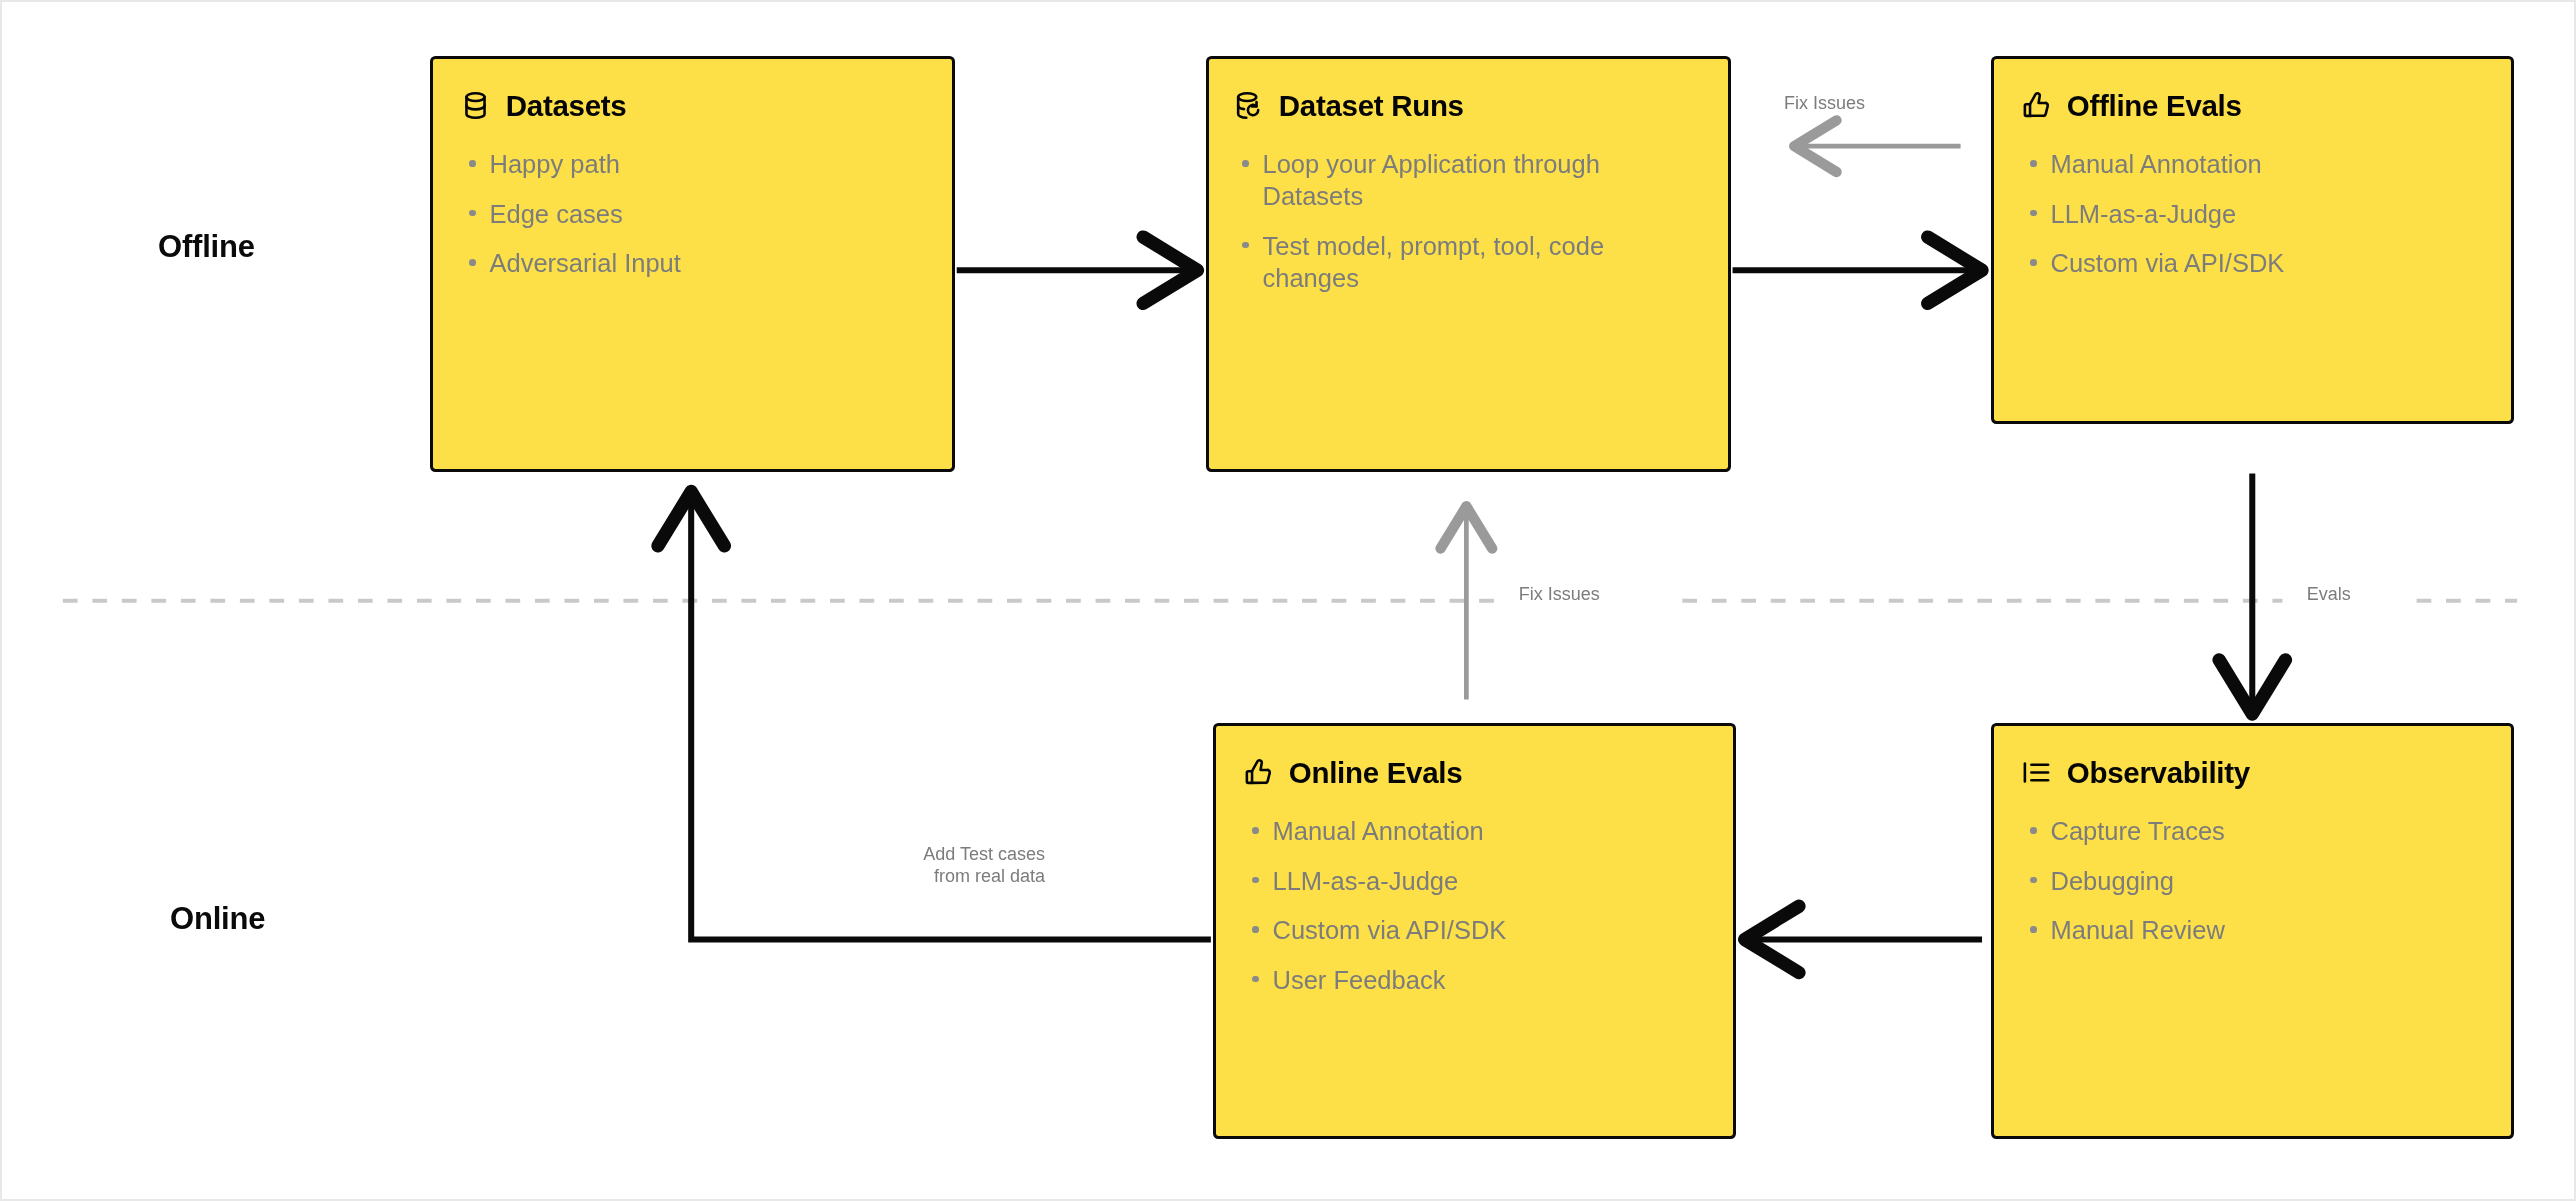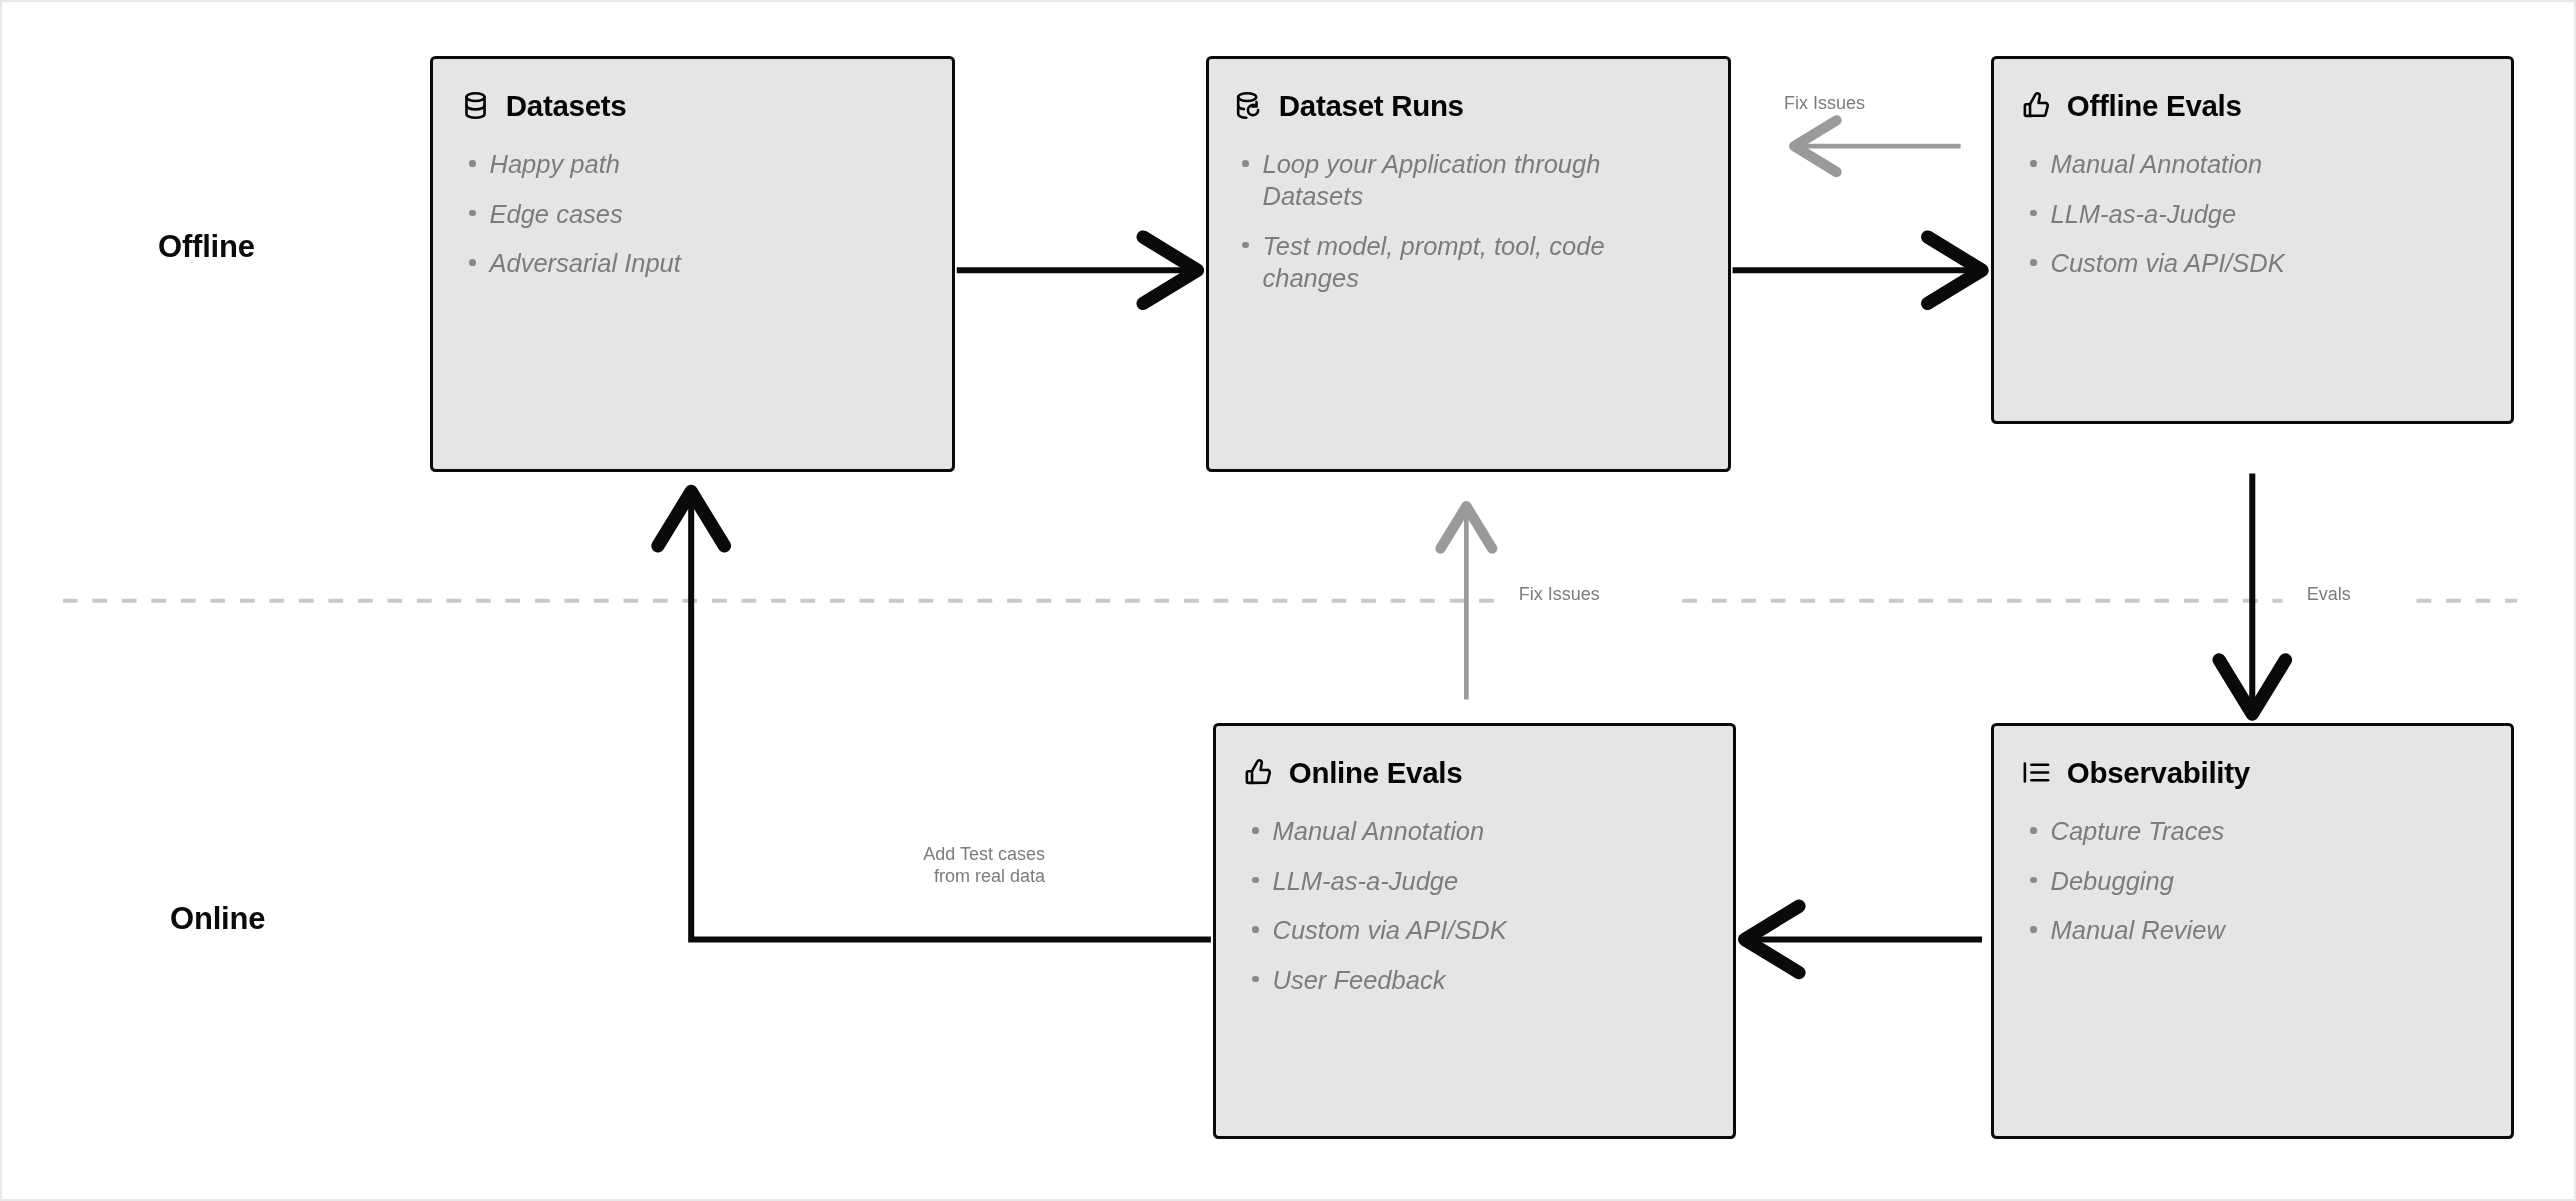--- a/index.html
+++ b/index.html
@@ -29,21 +29,21 @@
     color: #0a0a0a;
     letter-spacing: -0.2px;
     white-space: nowrap;
   }
   #lane-offline { left: 156px; top: 227px; }
   #lane-online  { left: 152px; top: 899px; margin-left: 16px; }
 
   
   .node {
     position: absolute;
-    background: #e5e5e5;
+    background: #fde047;
     border: 3.4px solid #0a0a0a;
     border-radius: 5.4px;
     padding: 29.5px 27px 20px 27px;
   }
   .node-head {
     display: flex;
     align-items: center;
     gap: 14.8px;
     margin-bottom: 25.5px;
   }
@@ -61,21 +61,20 @@
     white-space: nowrap;
   }
   .node-list { list-style: none; }
   .node-list li {
     position: relative;
     padding-left: 29.5px;
     font-size: 25.5px;
     line-height: 1.26;
     color: #7c7c7c;
     margin-bottom: 17.4px;
-    font-style: italic;
   }
   .node-list li:last-child { margin-bottom: 0; }
   .node-list li::before {
     content: "";
     position: absolute;
     left: 9.4px; top: 12px;
     width: 6.7px; height: 6.7px;
     border-radius: 50%;
     background: #8a8a8a;
   }

